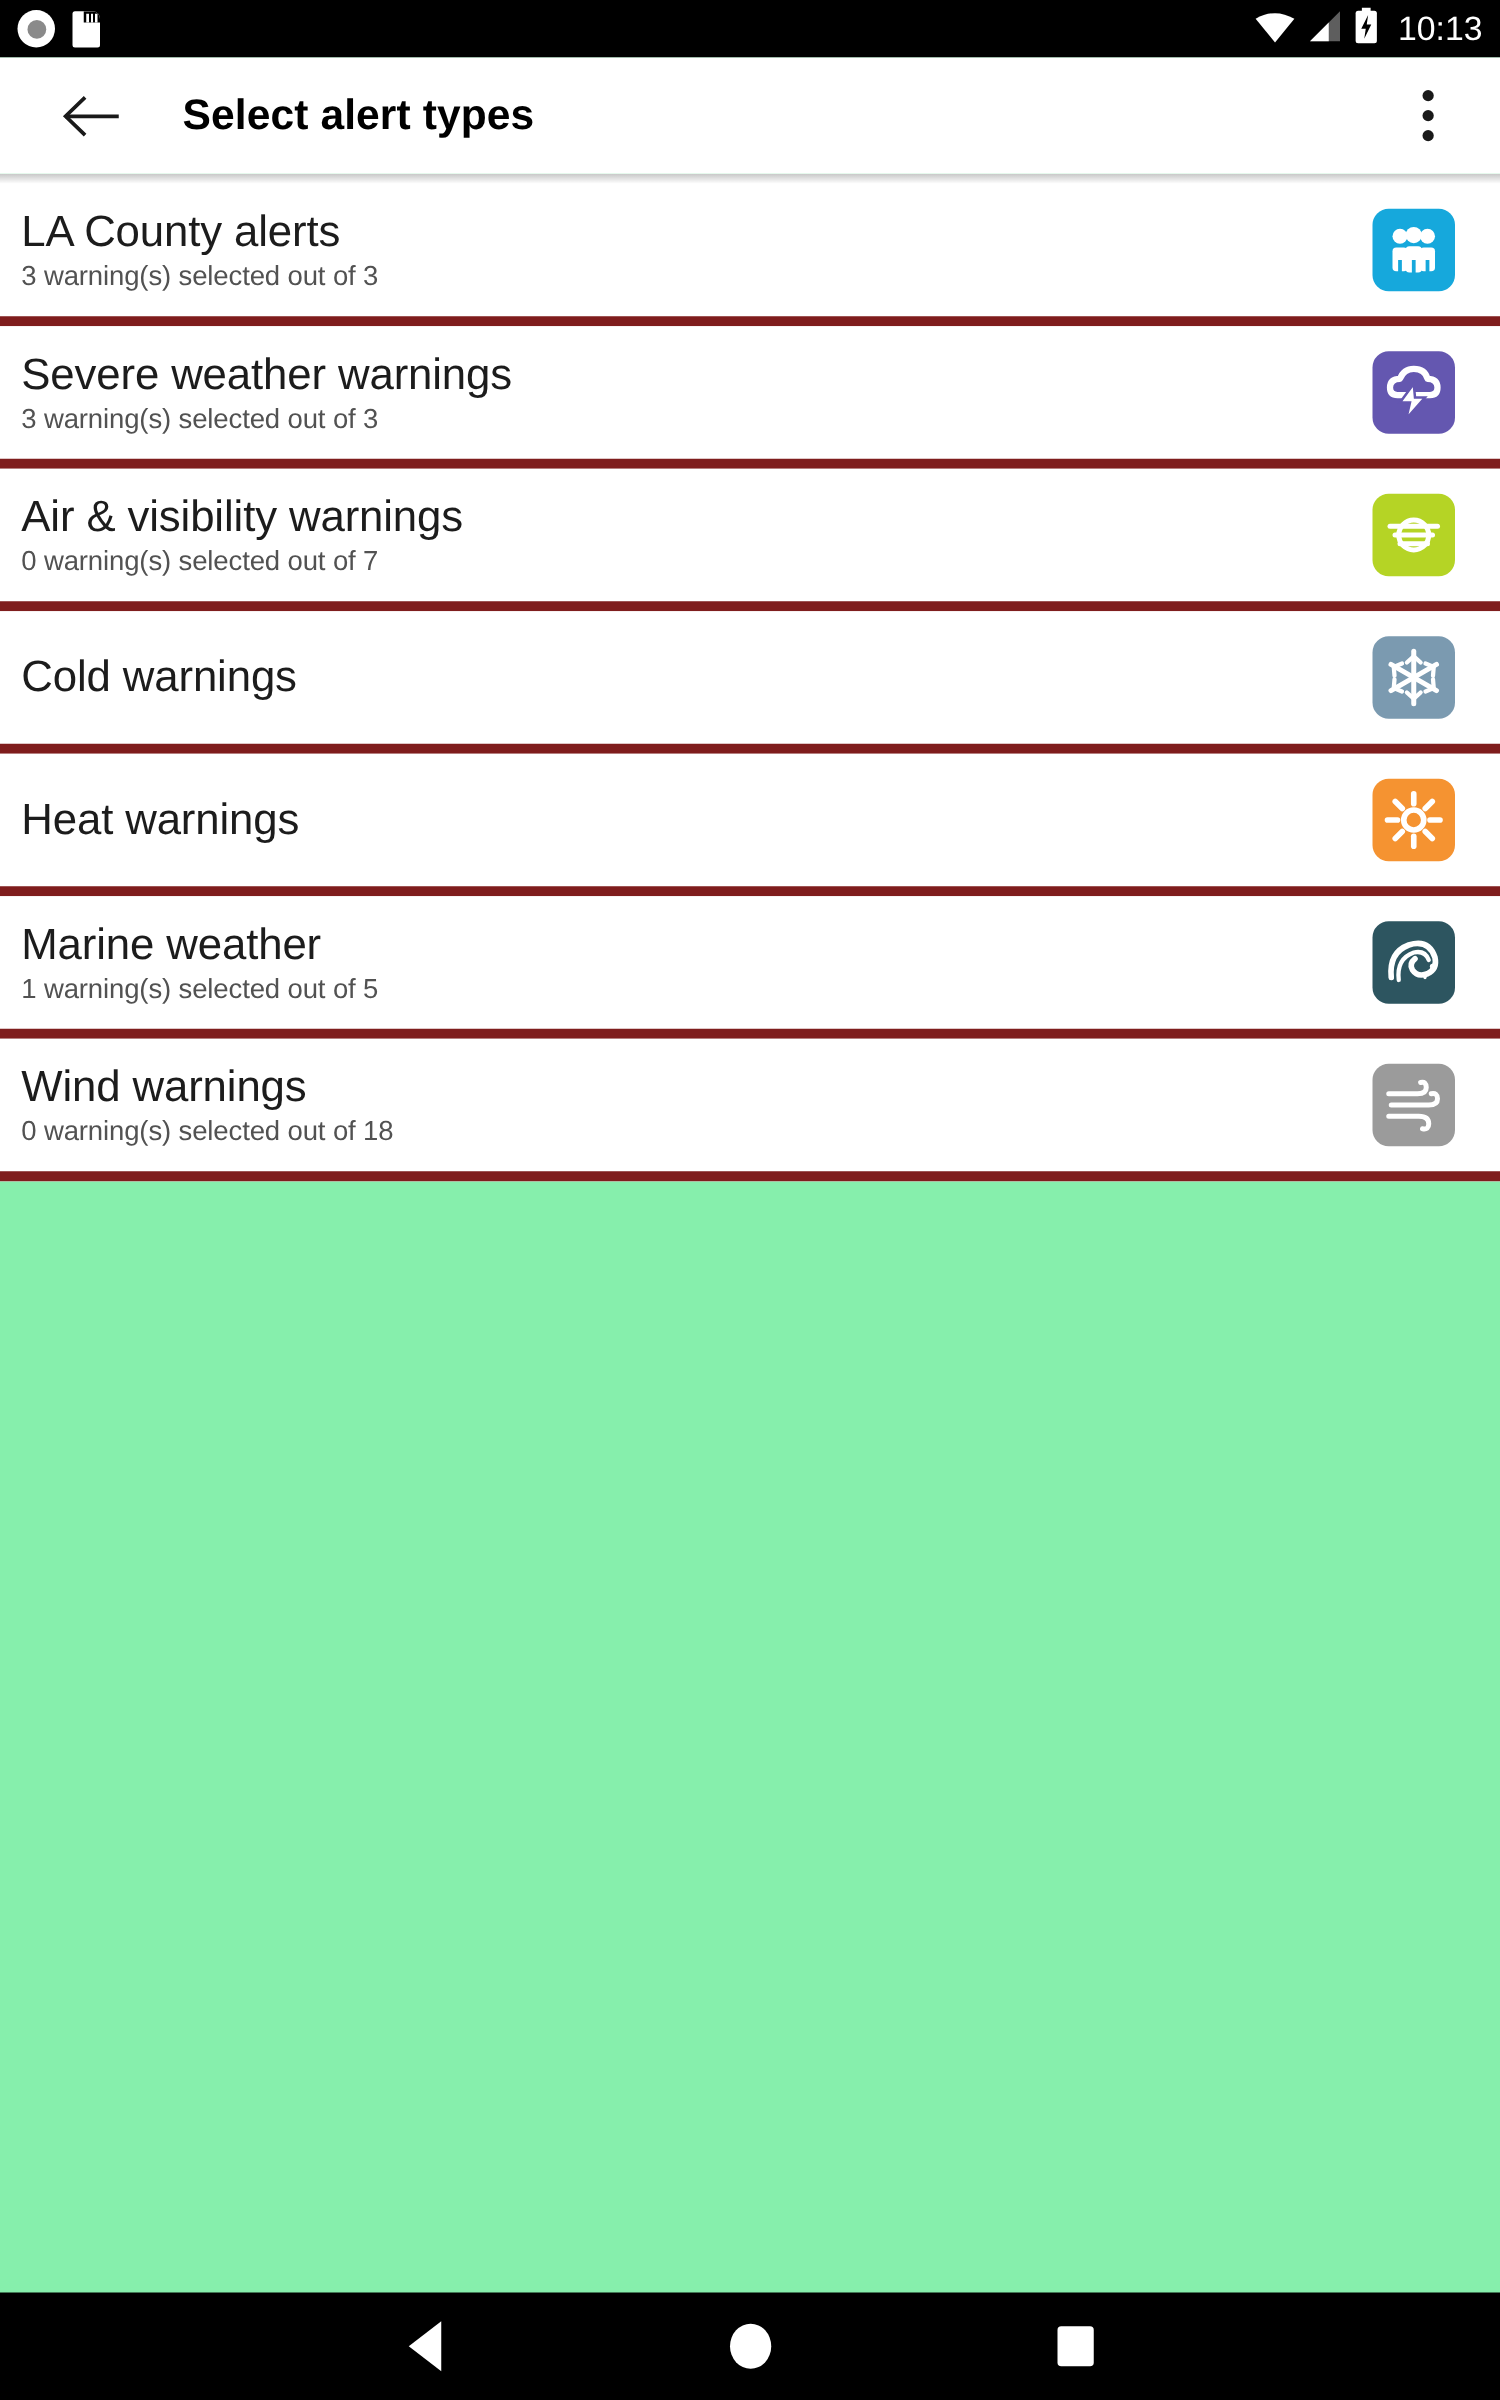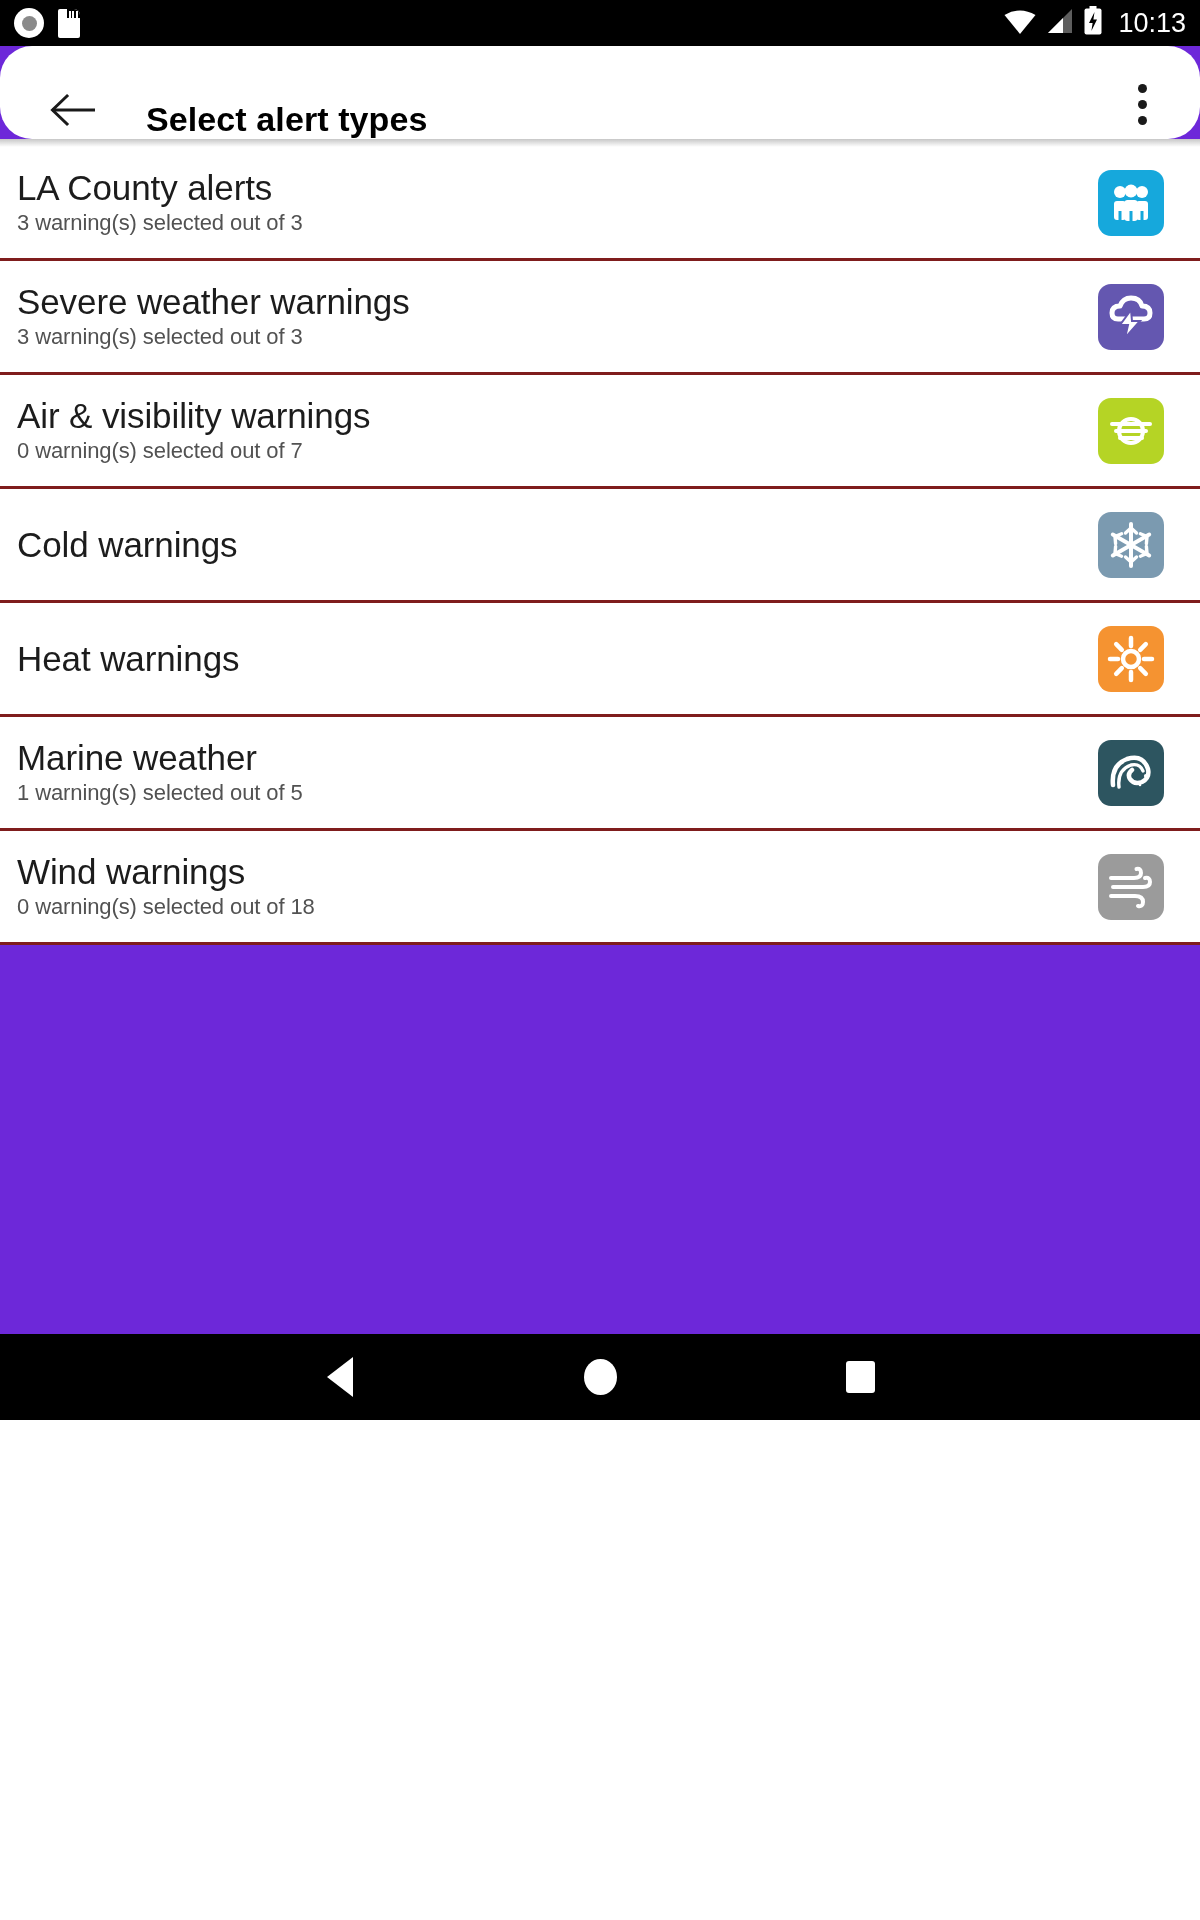--- a/index.html
+++ b/index.html
@@ -84,26 +84,25 @@
         #ffffff 0 2px, transparent 2px 3.5px,
         #ffffff 3.5px 5.5px, transparent 5.5px 7px,
         #ffffff 7px 9px);
   }
 
   
   .app-bar {
     height: 93px;
     background: #ffffff;
     display: flex;
-    align-items: flex-end;
+    align-items: center;
     padding: 0 20px 0 44px;
     box-sizing: border-box;
     position: relative;
     z-index: 3;
-    border-radius: 32px;
   }
   .back-btn {
     width: 58px;
     height: 58px;
     display: flex;
     align-items: center;
     justify-content: center;
     flex: 0 0 auto;
     cursor: pointer;
   }
@@ -149,21 +148,21 @@
   .list {
     background: #ffffff;
     padding-top: 8px;
   }
   .list-item {
     height: 114px;
     display: flex;
     align-items: center;
     padding: 0 36px 0 17px;
     box-sizing: border-box;
-    border-bottom: 3px solid #7f1d1d;
+    border-bottom: 8px solid #7f1d1d;
     background: #ffffff;
     cursor: pointer;
   }
   .item-text {
     flex: 1;
     min-width: 0;
     display: flex;
     flex-direction: column;
     justify-content: center;
     gap: 2px;
@@ -229,22 +228,22 @@
   .nav-recent {
     width: 29px; height: 32px;
     background: #ffffff;
     border-radius: 3px;
   }
 
   .page-body {
     position: absolute;
     top: 0; left: 0;
     width: 1200px;
-    height: 1420px;
-    background: #6d28d9;
+    height: 1920px;
+    background: #86efac;
   }
 </style>
 </head>
 <body>
 
 <div class="page-body">
 
   <div class="status-bar">
     <div class="status-left">
       <span class="icon-rec">

